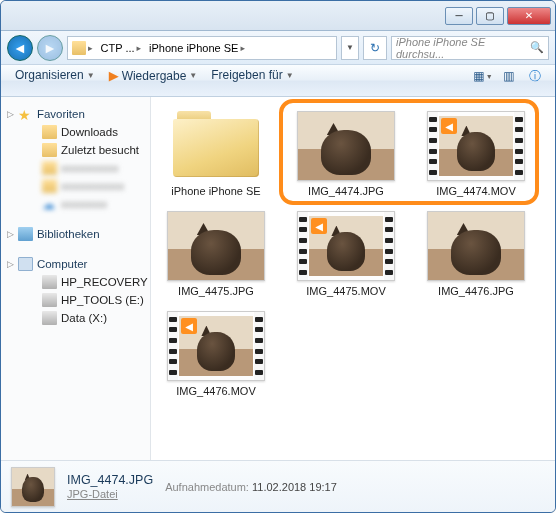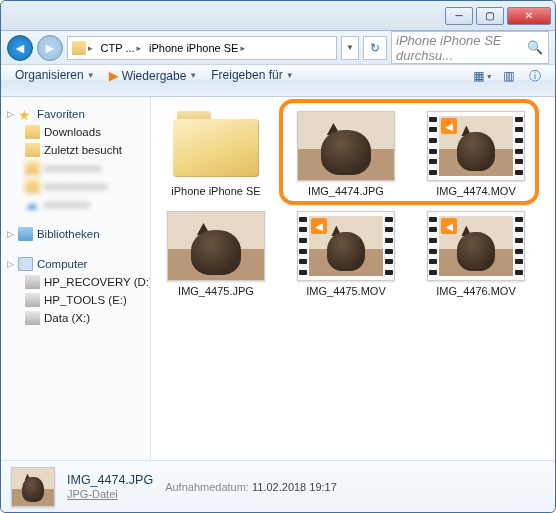--- a/index.html
+++ b/index.html
@@ -14,36 +14,36 @@
 
 .navbar { height: 34px; background: linear-gradient(#f0f6fc, #e0ecf8); display: flex; align-items: center; padding: 3px 6px; gap: 4px; border-bottom: 1px solid #c5d5e5; }
 .navarrow { width: 26px; height: 26px; border-radius: 50%; background: radial-gradient(#34a0f0, #1a6fb0); color: #fff; display: flex; align-items: center; justify-content: center; font-size: 14px; border: 1px solid #166; }
 .navarrow.fwd { background: radial-gradient(#9ac8f0, #6a9ed0); opacity: 0.6; }
 .breadcrumb { flex: 1; height: 24px; background: #fff; border: 1px solid #b5c5d5; display: flex; align-items: center; font-size: 11px; overflow: hidden; }
 .breadcrumb .seg { padding: 0 4px; display: flex; align-items: center; gap: 2px; height: 100%; }
 .breadcrumb .arrow { color: #666; font-size: 9px; }
 .breadcrumb .foldericon { width: 14px; height: 14px; background: linear-gradient(#ffe09a, #e8c068); border-radius: 1px; }
 .bc-drop { width: 18px; height: 24px; border: 1px solid #b5c5d5; background: #fff; display: flex; align-items: center; justify-content: center; font-size: 8px; color: #555; }
 .refresh { width: 24px; height: 24px; border: 1px solid #b5c5d5; background: #fff; display: flex; align-items: center; justify-content: center; color: #2a6fb0; font-size: 12px; }
-.searchbox { width: 158px; height: 33px; background: #fff; border: 1px solid #b5c5d5; display: flex; align-items: center; padding: 0 4px; font-size: 13px; color: #888; font-style: italic; gap: 4px; }
+.searchbox { width: 158px; height: 24px; background: #fff; border: 1px solid #b5c5d5; display: flex; align-items: center; padding: 0 4px; font-size: 11px; color: #888; font-style: italic; gap: 4px; }
 .searchbox .mag { color: #2a6fb0; font-style: normal; }
 
 .toolbar { height: 32px; background: linear-gradient(#fafdff, #e8f0f8 48%, #dde8f4 52%, #eaf2fb); display: flex; align-items: flex-start; padding: 0 8px; gap: 2px; font-size: 12px; border-bottom: 1px solid #c0d0e0; color: #1a3a5a; }
 .toolbar .item { padding: 3px 6px; display: flex; align-items: center; gap: 3px; border-radius: 2px; }
 .toolbar .drop { font-size: 8px; color: #666; }
 .toolbar .play { color: #f08020; font-size: 13px; }
 .toolbar .spacer { flex: 1; }
 .toolbar .iconbtn { width: 24px; height: 22px; display: flex; align-items: center; justify-content: center; color: #2a5a8a; }
 
 .body { flex: 1; display: flex; min-height: 0; }
 .sidebar { width: 150px; background: #fafbfc; border-right: 1px solid #e0e5ea; padding: 8px 0; font-size: 11.5px; overflow: hidden; }
 .sidebar .section { margin-bottom: 12px; }
 .sidebar .head { display: flex; align-items: center; gap: 4px; padding: 2px 6px; color: #1a3a5a; }
 .sidebar .head .tri { font-size: 9px; color: #888; }
-.sidebar .row { display: flex; align-items: center; gap: 4px; padding: 2px 4px 2px 24px; color: #222; white-space: nowrap; overflow: hidden; }
+.sidebar .row { display: flex; align-items: center; gap: 4px; padding: 2px 4px 2px 41px; color: #222; white-space: nowrap; overflow: hidden; }
 .sidebar .row.blur { filter: blur(2.4px); color: #888; }
 .sidebar .ico { width: 15px; height: 14px; flex-shrink: 0; }
 .ico-star { color: #f5c040; font-size: 14px; }
 .ico-fold { background: linear-gradient(#ffe09a, #e8c068); border-radius: 1px; }
 .ico-lib { background: linear-gradient(#a0d0f0, #60a0d0); border-radius: 1px; }
 .ico-comp { background: #d0e0f0; border: 1px solid #90b0d0; border-radius: 1px; }
 .ico-disk { background: linear-gradient(#e8e8e8, #b0b0b0); border-radius: 1px; }
 .ico-phone { background: #222; border-radius: 1px; }
 .ico-desk { background: linear-gradient(#a0e0f8, #40b0e0); border-radius: 1px; }
 .ico-cloud { color: #2a80d0; font-size: 13px; }
@@ -263,20 +263,26 @@
                   <span></span>
                   <span></span>
                   <span></span>
                 </div>
           </div>
             </div>
           <div class="lbl">IMG_4475.MOV</div>
         </div>
         <div class="file">
           <div class="thumb">
+              <div class="cat-photo"></div>
+            </div>
+          <div class="lbl">IMG_4476.JPG</div>
+        </div>
+        <div class="file">
+          <div class="thumb">
               <div class="film">
             <div class="sprocket">
                   <span></span>
                   <span></span>
                   <span></span>
                   <span></span>
                   <span></span>
                   <span></span>
                 </div>
             <div class="frame">

